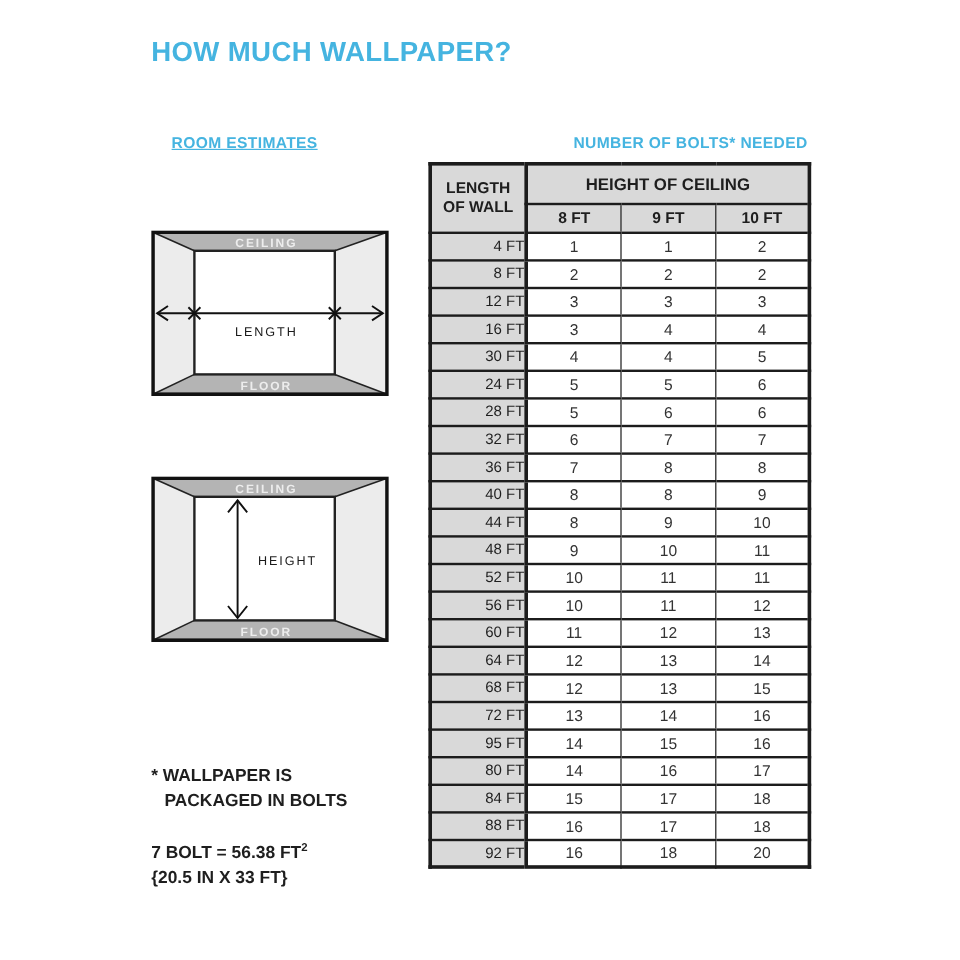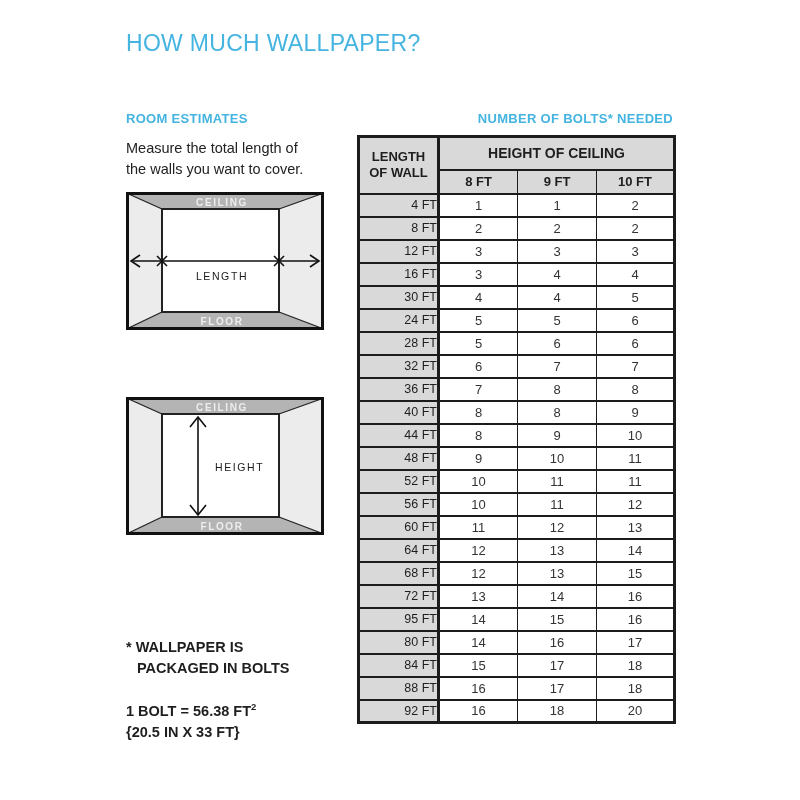--- a/index.html
+++ b/index.html
@@ -6,24 +6,24 @@
     --accent:#45b4e0;
     --ink:#1e1e1e;
     --ceiling:#b4b4b4;
     --sidewall:#ececec;
     --cellgray:#d9d9d9;
   }
   *{margin:0;padding:0;box-sizing:border-box;}
   body{background:#fff;font-family:"Liberation Sans","DejaVu Sans",sans-serif;color:var(--ink);}
   .canvas{position:relative;width:800px;height:800px;background:#fff;overflow:hidden;}
 
-  .page-title{position:absolute;left:126px;top:30px;font-size:23px;font-weight:normal;color:var(--accent);letter-spacing:.3px;}
+  .page-title{position:absolute;left:126px;top:30px;font-size:23px;font-weight:bold;color:var(--accent);letter-spacing:.3px;}
 
   .sect-head{position:absolute;font-size:13px;font-weight:bold;color:var(--accent);letter-spacing:.3px;}
-  .head-left{left:126px;top:111px;}
+  .head-left{left:143px;top:111px;text-decoration:underline;}
   .head-right{left:357px;top:111px;width:316px;text-align:right;}
 
   .body-text{position:absolute;left:126px;width:240px;font-size:14.5px;line-height:21px;white-space:pre-line;color:#222;}
   .p1{top:138px;}
   .p2{top:345px;}
   .p3{top:550px;}
 
   .note{position:absolute;left:126px;top:637px;width:240px;font-size:14.5px;line-height:21px;font-weight:bold;white-space:pre-line;padding-left:11px;text-indent:-11px;}
   .bolt-spec{position:absolute;left:126px;top:696px;width:240px;font-size:14.5px;line-height:21.5px;font-weight:bold;}
   .bolt-spec sup{font-size:9.5px;}
@@ -53,22 +53,20 @@
 </style>
 </head>
 <body>
 
 <div class="canvas">
 
   <div class="page-title">HOW MUCH WALLPAPER?</div>
 
   <div class="sect-head head-left">ROOM ESTIMATES</div>
 
-  <div class="body-text p1">Measure the total length of
-the walls you want to cover.</div>
 
   <svg class="diagram d1" viewBox="0 0 198 138">
     <polygon class="wall-side" points="1.5,1.5 36,17 36,120 1.5,136.5"></polygon>
     <polygon class="wall-side" points="196.5,1.5 153,17 153,120 196.5,136.5"></polygon>
     <polygon class="wall-ceiling" points="1.5,1.5 196.5,1.5 153,17 36,17"></polygon>
     <polygon class="wall-ceiling" points="1.5,136.5 36,120 153,120 196.5,136.5"></polygon>
     <line class="room-line" x1="1.5" y1="1.5" x2="36" y2="17"></line>
     <line class="room-line" x1="196.5" y1="1.5" x2="153" y2="17"></line>
     <line class="room-line" x1="1.5" y1="136.5" x2="36" y2="120"></line>
     <line class="room-line" x1="196.5" y1="136.5" x2="153" y2="120"></line>
@@ -108,21 +106,21 @@
       <polyline points="64,108 72,118 80,108"></polyline>
     </g>
     <text class="dim-label" x="89" y="74">HEIGHT</text>
   </svg>
 
 
   <div class="note">* WALLPAPER IS
 PACKAGED IN BOLTS</div>
 
   <div class="bolt-spec">
-    <span>1 BOLT = 56.38 FT</span><sup>2</sup><br>
+    <span>7 BOLT = 56.38 FT</span><sup>2</sup><br>
     <span>{20.5 IN X 33 FT}</span>
   </div>
 
   <div class="sect-head head-right">NUMBER OF BOLTS* NEEDED</div>
 
   <div class="table-wrap">
     <table>
       <colgroup>
           <col style="width:80px">
           <col style="width:79px">

